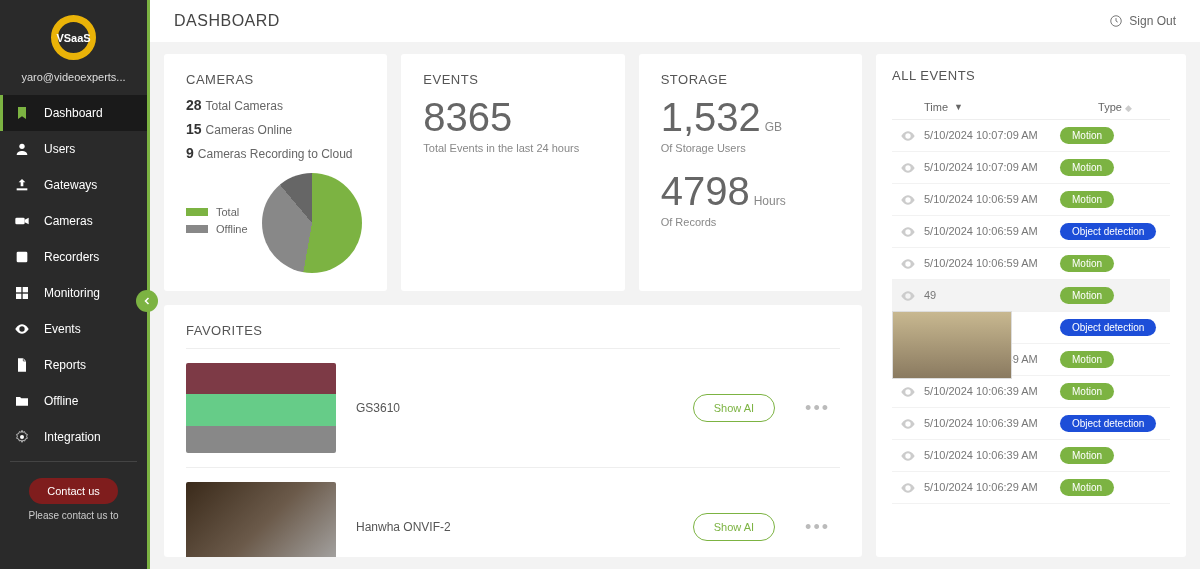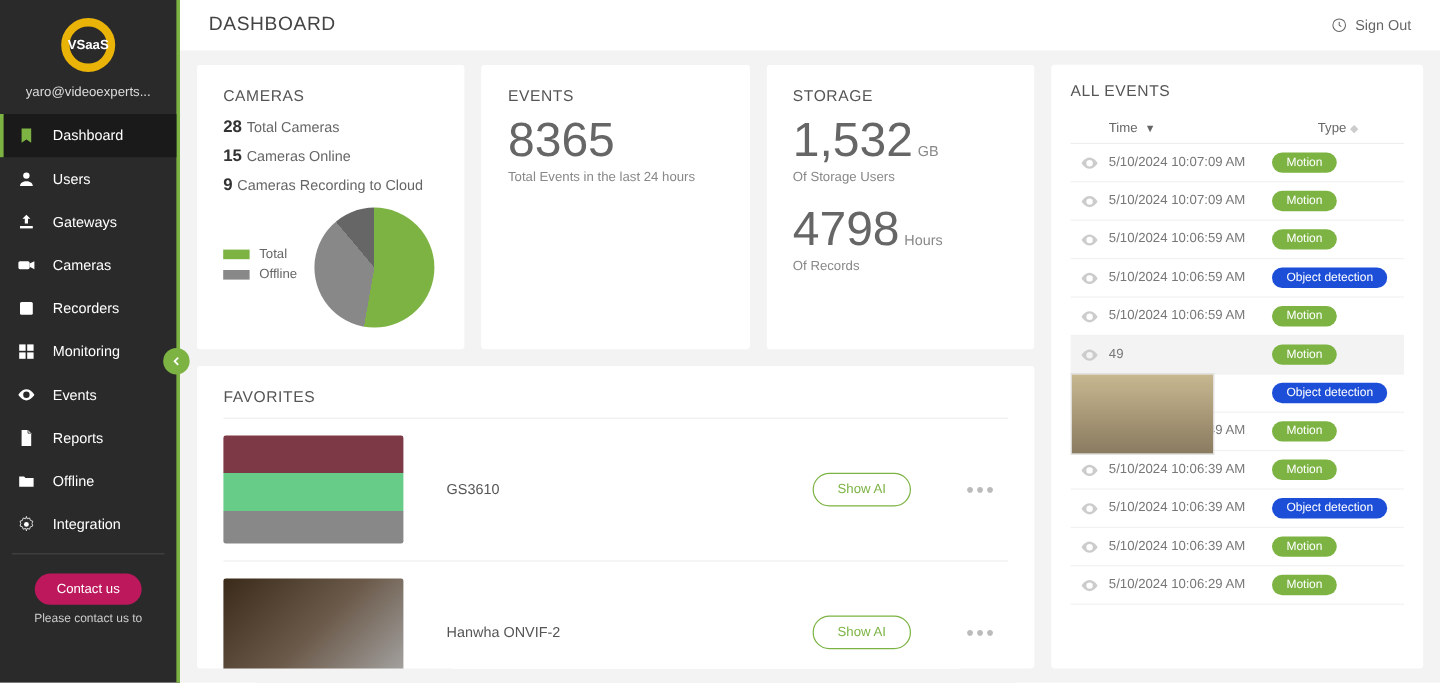--- a/index.html
+++ b/index.html
@@ -12,21 +12,21 @@
 .logo-wrap { text-align: center; padding: 15px 0 5px; }
 .logo-circle { width: 45px; height: 45px; border: 7px solid #eab308; border-radius: 50%; display: inline-flex; align-items: center; justify-content: center; font-size: 11px; font-weight: 600; }
 .user-email { font-size: 11px; text-align: center; padding: 6px 4px 12px; color: #ddd; }
 .nav { list-style: none; }
 .nav li { display: flex; align-items: center; padding: 10px 14px; font-size: 12px; cursor: pointer; gap: 14px; }
 .nav li.active { background: #1a1a1a; border-left: 3px solid #7cb342; padding-left: 11px; }
 .nav-icon { width: 16px; display: inline-flex; justify-content: center; }
 .nav-icon svg { width: 16px; height: 16px; fill: #fff; }
 .nav li.active .nav-icon svg { fill: #7cb342; }
 .sidebar-sep { border: none; border-top: 1px solid #444; margin: 6px 10px; }
-.contact-btn { margin: 10px auto 6px; background: #be185d; color: #fff; border: none; border-radius: 16px; padding: 7px 18px; font-size: 11px; cursor: pointer; display: block; }
+.contact-btn { margin: 10px auto 6px; background: #7f1d1d; color: #fff; border: none; border-radius: 16px; padding: 7px 18px; font-size: 11px; cursor: pointer; display: block; }
 .contact-note { font-size: 10px; text-align: center; color: #ccc; padding: 0 6px; }
 .collapse-btn { position: absolute; right: -11px; top: 290px; width: 22px; height: 22px; border-radius: 50%; background: #7cb342; color: #fff; border: none; cursor: pointer; display: flex; align-items: center; justify-content: center; font-size: 12px; }
 
 
 .main { flex: 1; display: flex; flex-direction: column; background: #fff; }
 .topbar { display: flex; justify-content: space-between; align-items: center; padding: 12px 24px; }
 .page-title { font-size: 16px; font-weight: 500; color: #444; letter-spacing: 0.5px; }
 .signout { font-size: 12px; color: #666; cursor: pointer; display: flex; align-items: center; gap: 6px; }
 .signout svg { width: 14px; height: 14px; stroke: #666; fill: none; }
 
@@ -47,21 +47,21 @@
 
 .pie-row { display: flex; align-items: center; gap: 14px; margin-top: 12px; }
 .legend { font-size: 11px; color: #666; }
 .legend-item { display: flex; align-items: center; gap: 8px; margin-bottom: 5px; }
 .swatch { width: 22px; height: 8px; }
 .swatch.on { background: #7cb342; }
 .swatch.off { background: #888; }
 .pie { width: 100px; height: 100px; border-radius: 50%; background: conic-gradient(#7cb342 0deg 190deg, #888 190deg 320deg, #666 320deg 360deg); }
 
 .favorites-card { background: #fff; border-radius: 3px; padding: 18px 22px; flex: 1; overflow: auto; }
-.fav-row { display: flex; align-items: center; padding: 14px 0; border-bottom: 1px solid #eee; gap: 36px; }
+.fav-row { display: flex; align-items: center; padding: 14px 0; border-bottom: 1px solid #eee; gap: 20px; }
 .fav-row:first-of-type { border-top: 1px solid #eee; margin-top: 8px; }
 .thumb { width: 150px; height: 90px; background: #ccc; border-radius: 2px; }
 .thumb.t1 { background: linear-gradient(#7d3a46 0 35%, #6c8 35% 70%, #888 70%); }
 .thumb.t2 { background: linear-gradient(135deg,#3a2a1a,#6b5a4a,#aaa); }
 .fav-name { flex: 1; font-size: 12px; color: #555; }
 .showai-btn { border: 1px solid #7cb342; color: #7cb342; background: #fff; border-radius: 18px; padding: 7px 20px; font-size: 11px; cursor: pointer; }
 .fav-more { color: #bbb; font-size: 18px; cursor: pointer; padding: 0 10px; letter-spacing: 2px; }
 
 
 .events-panel { width: 310px; background: #fff; border-radius: 3px; padding: 14px 16px; display: flex; flex-direction: column; }

